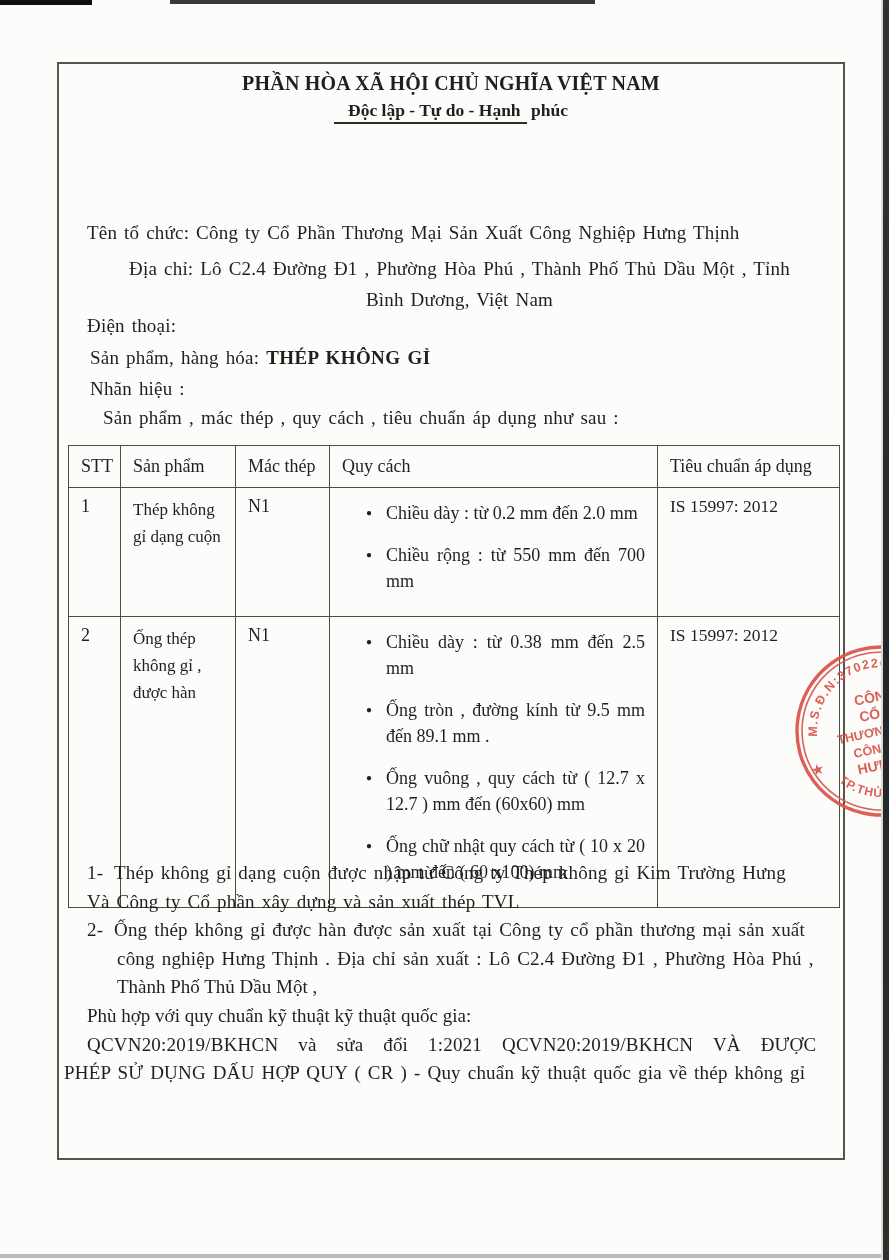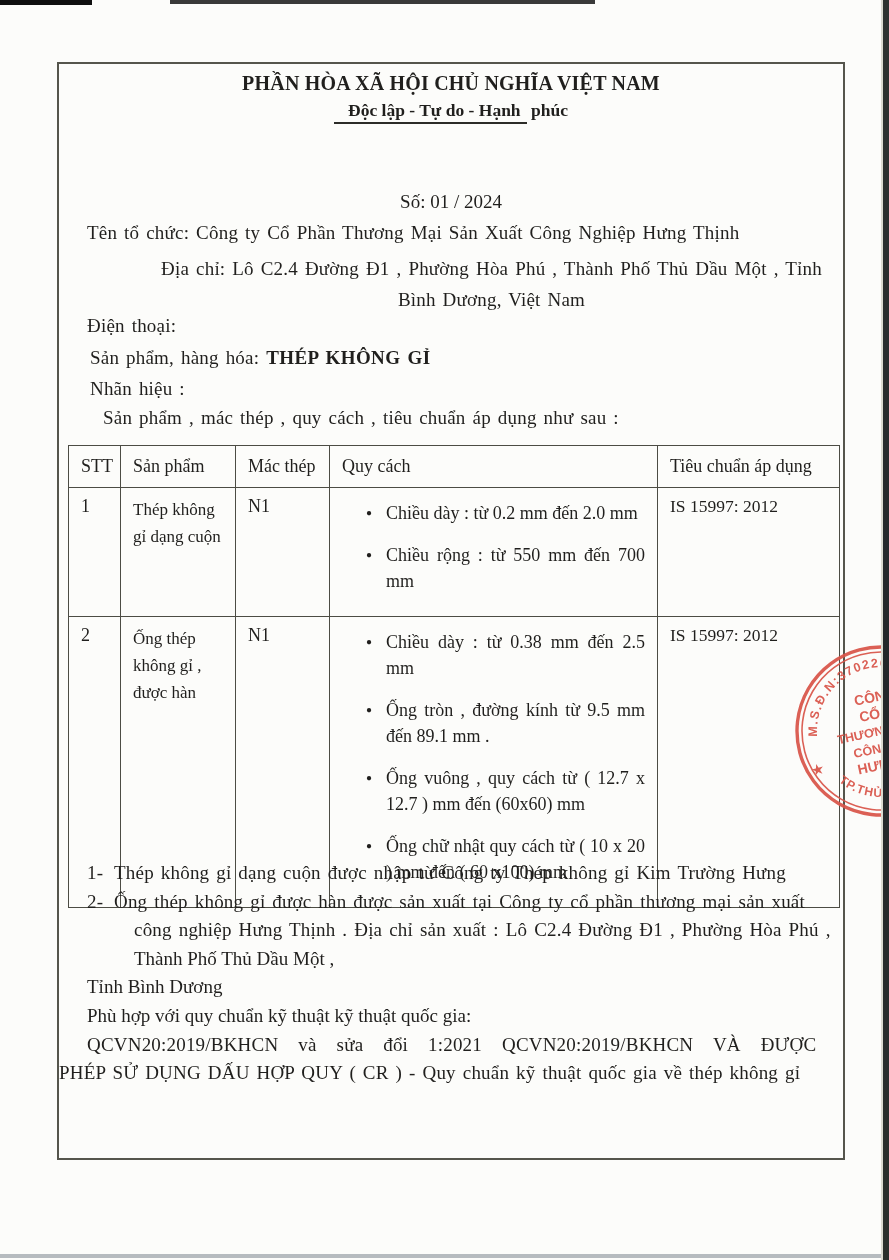--- a/index.html
+++ b/index.html
@@ -20,21 +20,21 @@
     border:2px solid #55554c;box-sizing:border-box;z-index:5;}
   .abs{position:absolute;}
   .ctr{width:100%;text-align:center;}
   .nat{top:8px;font-weight:bold;font-size:20px;letter-spacing:.2px;}
   .motto{top:36px;font-weight:bold;font-size:17.5px;}
   .motto .u{border-bottom:2px solid #2c2c28;padding:0 6px 2px 14px;}
   .title{top:86px;font-weight:bold;font-size:26px;letter-spacing:.5px;}
   .num{top:127px;font-size:19px;}
   .body-line{font-size:19px;letter-spacing:.2px;word-spacing:2px;text-align:center;}
   .org{top:158px;left:28px;}
-  .addr{top:189px;left:28px;line-height:31px;width:745px;margin-left:32px;}
+  .addr{top:189px;left:28px;line-height:31px;width:745px;}
   .phone{top:251px;left:28px;}
   .prod{top:283px;left:31px;}
   .prod b{letter-spacing:.4px;}
   .brand{top:314px;left:31px;}
   .intro{top:343px;left:44px;}
   
   table.spec{position:absolute;left:9px;top:381px;width:771px;border-collapse:collapse;
     font-size:18px;table-layout:fixed;padding-left:21px;}
   table.spec th,table.spec td{border:1.5px solid #4c4c44;vertical-align:top;
     font-weight:normal;text-align:left;padding:8px 8px 6px 12px;box-sizing:border-box;}
@@ -48,22 +48,22 @@
   tr.r1 td{height:96px;}
   tr.r2 td{height:238px;}
   ul.specs{list-style:none;margin:4px 0 0 0;padding:0;}
   ul.specs li{display:flex;margin:0 0 16px 24px;line-height:26px;}
   ul.specs .blt{width:20px;flex:none;font-size:10px;line-height:26px;}
   ul.specs .btx{text-align:justify;flex:1;padding-right:4px;}
   
   .notes{top:795px;left:0;width:786px;line-height:28.6px;font-size:19px;}
   .notes .ln{white-space:nowrap;}
   .p28{padding-left:28px;}
-  .p55{padding-left:75px;}
-  .p5{}
+  .p55{padding-left:58px;}
+  .p5{padding-left:5px;}
   .mk{display:inline-block;width:27px;}
   .wjust{word-spacing:15px;letter-spacing:.2px;}
   .wsm{word-spacing:2px;letter-spacing:.2px;}
   
   .stamp{position:absolute;left:781px;top:631px;width:200px;height:200px;z-index:40;
     transform:rotate(-15deg);opacity:.93;}
   .stamp .ring1{fill:none;stroke:#d95549;stroke-width:3.4;}
   .stamp .ring2{fill:none;stroke:#d95549;stroke-width:1.6;}
   .stamp text{fill:#d95549;font-family:"Liberation Sans","DejaVu Sans",sans-serif;font-weight:bold;}
   .stamp .st-arc{font-size:12.5px;letter-spacing:1.4px;}
@@ -83,21 +83,20 @@
   <div class="frame">
 
     <div class="abs ctr nat">PHẦN HÒA XÃ HỘI CHỦ NGHĨA VIỆT NAM</div>
 
     <div class="abs ctr motto">
       <span class="u">Độc lập - Tự do - Hạnh</span>
       <span>phúc</span>
     </div>
 
 
-    <div class="abs ctr num">Số: 01 / 2024</div>
 
     <div class="abs body-line org">Tên tổ chức: Công ty Cổ Phần Thương Mại Sản Xuất Công Nghiệp Hưng Thịnh</div>
 
     <div class="abs body-line addr">
       <div>Địa chỉ: Lô C2.4 Đường Đ1 , Phường Hòa Phú , Thành Phố Thủ Dầu Một , Tỉnh</div>
       <div>Bình Dương, Việt Nam</div>
     </div>
 
     <div class="abs body-line phone">Điện thoại:</div>
 
@@ -168,24 +167,24 @@
                 </li>
           </ul>
         </td>
         <td class="c-std">IS 15997: 2012</td>
       </tr>
     </tbody>
       </table>
 
     <div class="abs notes">
       <div class="ln p28 wsm"><span class="mk">1-</span><span>Thép không gỉ dạng cuộn được nhập từ Công ty Thép không gỉ Kim Trường Hưng</span></div>
+      <div class="ln p28 wsm">Và Công ty Cổ phần xây dựng và sản xuất thép TVL</div>
       <div class="ln p28 wsm"><span class="mk">2-</span><span>Ống thép không gỉ được hàn được sản xuất tại Công ty cổ phần thương mại sản xuất</span></div>
       <div class="ln p55 wsm">công nghiệp Hưng Thịnh . Địa chỉ sản xuất : Lô C2.4 Đường Đ1 , Phường Hòa Phú ,</div>
       <div class="ln p55">Thành Phố Thủ Dầu Một ,</div>
-      <div class="ln p28">Tỉnh Bình Dương</div>
       <div class="ln p28">Phù hợp với quy chuẩn kỹ thuật kỹ thuật quốc gia:</div>
       <div class="ln p28 wjust">QCVN20:2019/BKHCN và sửa đổi 1:2021 QCVN20:2019/BKHCN VÀ ĐƯỢC</div>
       <div class="ln p5 wsm">PHÉP SỬ DỤNG DẤU HỢP QUY ( CR ) - Quy chuẩn kỹ thuật quốc gia về thép không gỉ</div>
     </div>
 
   </div>
 
   <svg class="stamp" viewBox="0 0 200 200">
     <circle class="ring1" cx="100" cy="100" r="84"></circle>
     <circle class="ring2" cx="100" cy="100" r="79"></circle>

